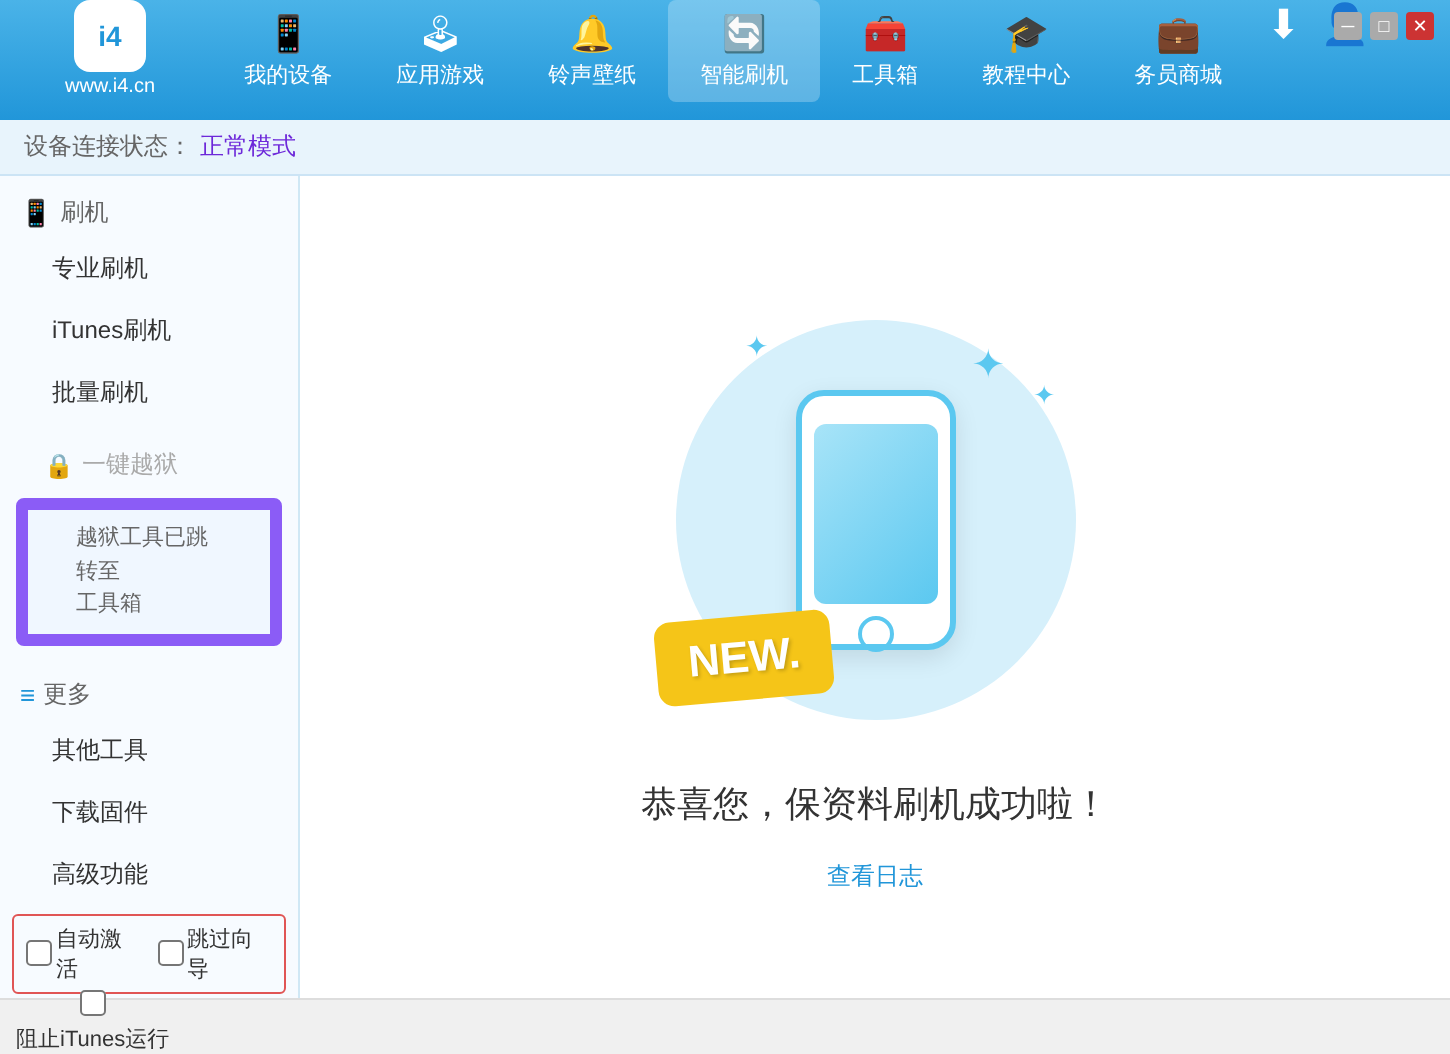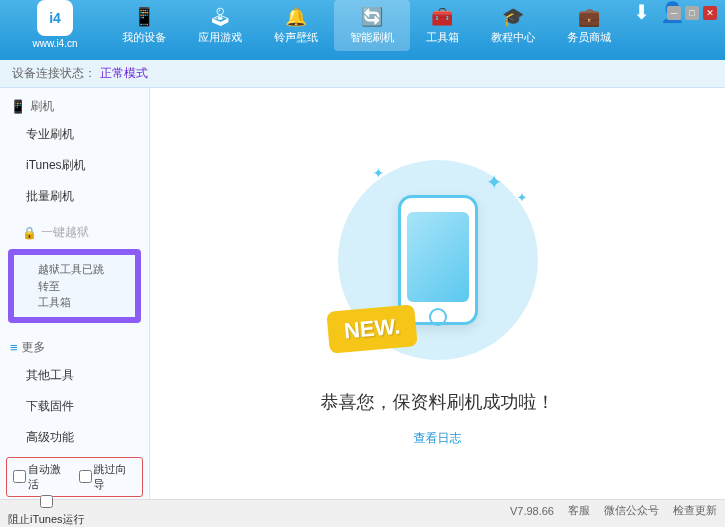--- a/index.html
+++ b/index.html
@@ -179,19 +179,13 @@
 
     <a class="log-link" href="#">查看日志</a>
   </div>
 </div>
 
 <div class="itunes-bar">
   <label class="itunes-check">
     <input type="checkbox" style="">
     <span>阻止iTunes运行</span>
   </label>
-  <div style="margin-left:auto;display:flex;gap:14px;align-items:center;font-size:11px;color:#666;">
-    <span>V7.98.66</span>
-    <span style="cursor:pointer;">客服</span>
-    <span style="cursor:pointer;">微信公众号</span>
-    <span style="cursor:pointer;">检查更新</span>
-  </div>
 </div>
 
 </body></html>

